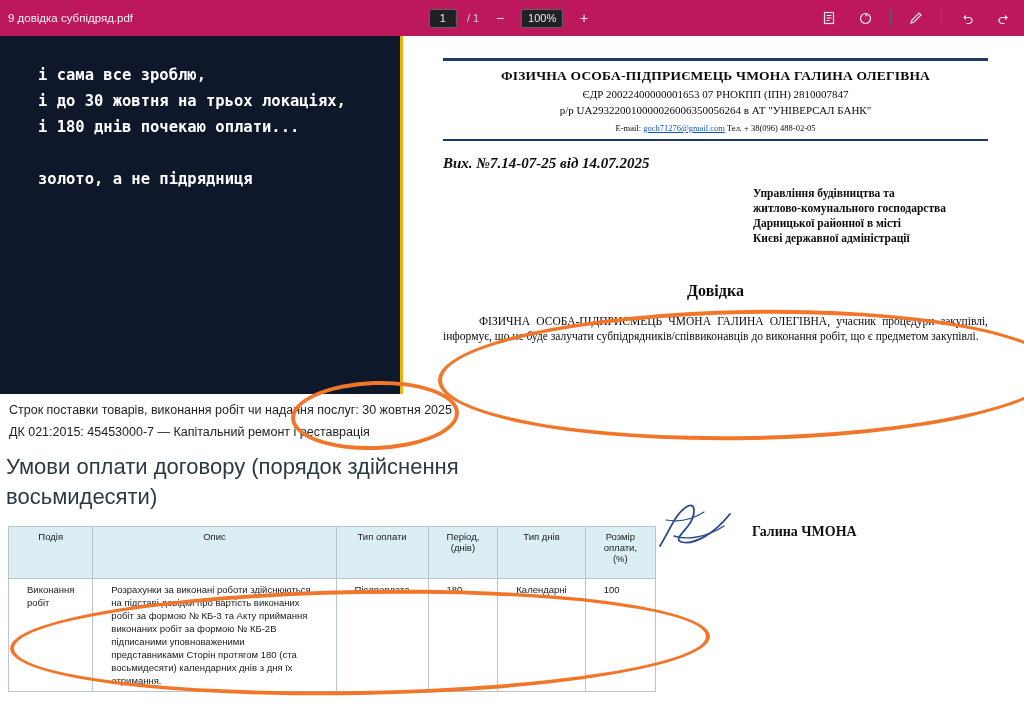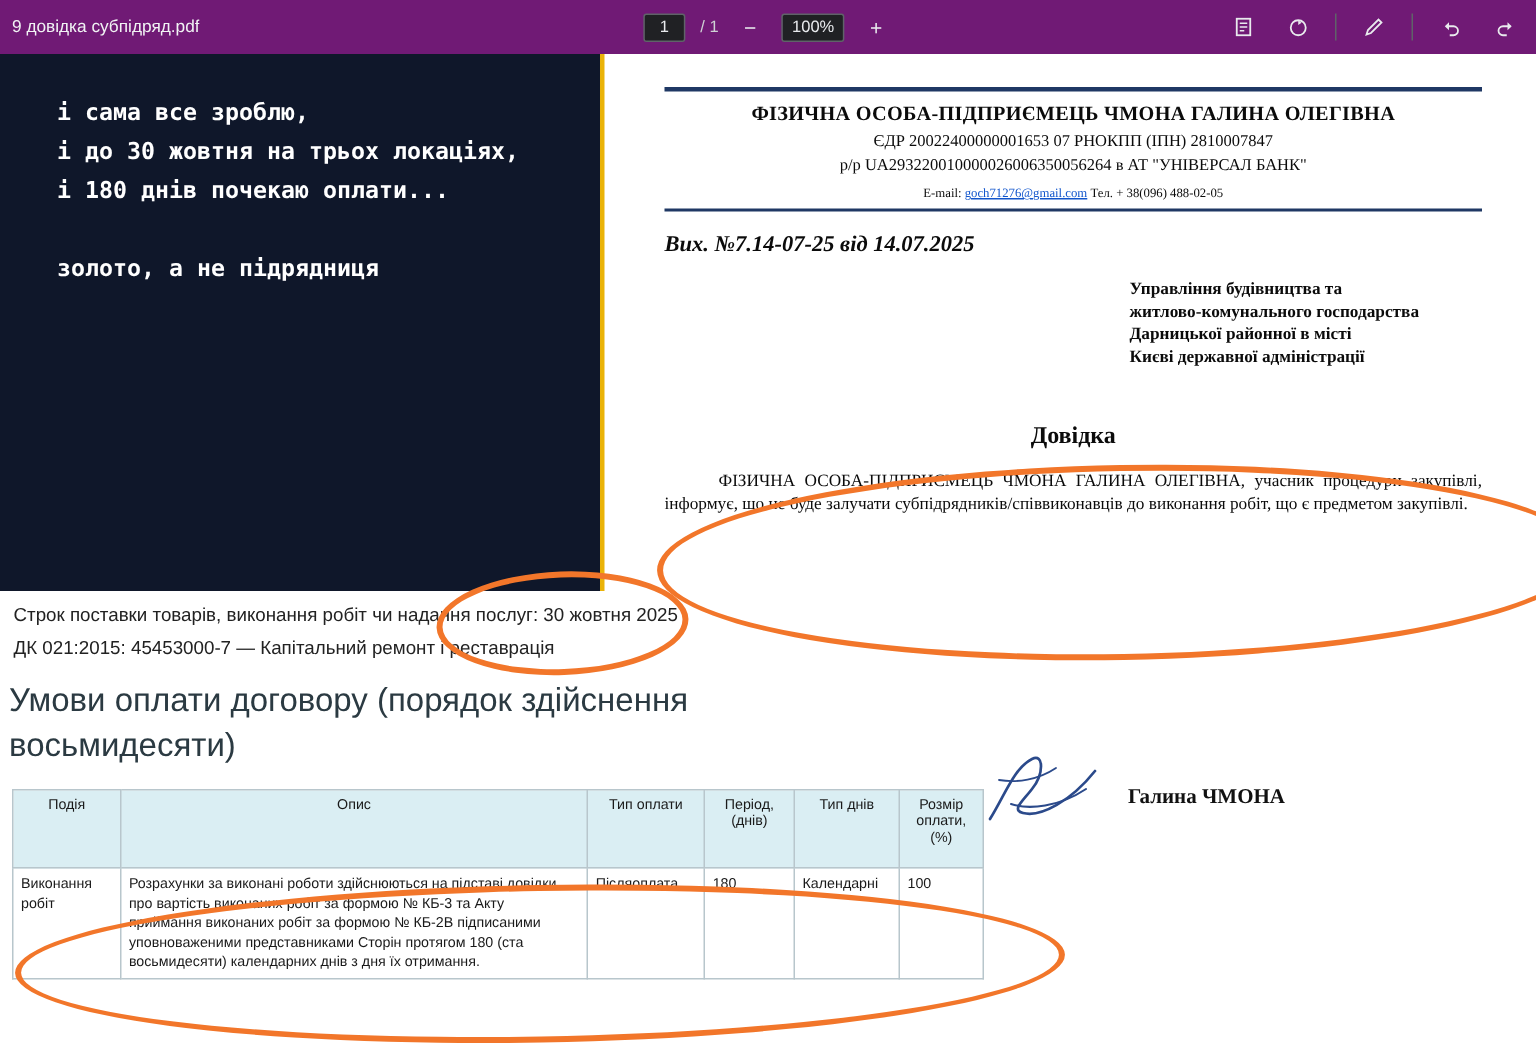--- a/index.html
+++ b/index.html
@@ -8,21 +8,21 @@
     width: 1024px; height: 708px;
     overflow: hidden;
     background: #ffffff;
     font-family: "Liberation Sans", sans-serif;
   }
   #root { position: relative; width: 1024px; height: 708px; }
 
   
   .toolbar {
     position: absolute; left: 0; top: 0; width: 1024px; height: 36px;
-    background: #701a75; color: #e8eaed;
+    background: #be185d; color: #e8eaed;
     display: flex; align-items: center;
   }
   .tb-title {
     font-size: 11.5px; color: #f1f3f4; padding-left: 8px;
     white-space: nowrap; overflow: hidden; text-overflow: ellipsis;
     max-width: 300px;
   }
   .tb-center {
     position: absolute; left: 50%; transform: translateX(-50%);
     display: flex; align-items: center; gap: 10px;
@@ -110,21 +110,21 @@
     font-size: 22px; color: #2b3a42; line-height: 30px;
   }
 
   
   table.paytable {
     position: absolute; left: 8px; top: 132px;
     border-collapse: collapse; width: 648px;
     font-size: 9.5px; color: #1a1a1a;
   }
   table.paytable th, table.paytable td {
-    border: 1px solid #b8c6cc; vertical-align: top; padding: 4px 5px;
+    border: 1px solid #b8c6cc; vertical-align: top; padding: 4px 18px;
   }
   table.paytable thead th {
     background: #daeef3; text-align: center; font-weight: normal; height: 52px;
   }
   table.paytable td { line-height: 13px; }
   .col-event { width: 72px; }
   .col-desc  { width: 312px; }
   .col-type  { width: 78px; }
   .col-per   { width: 60px; }
   .col-days  { width: 70px; }

